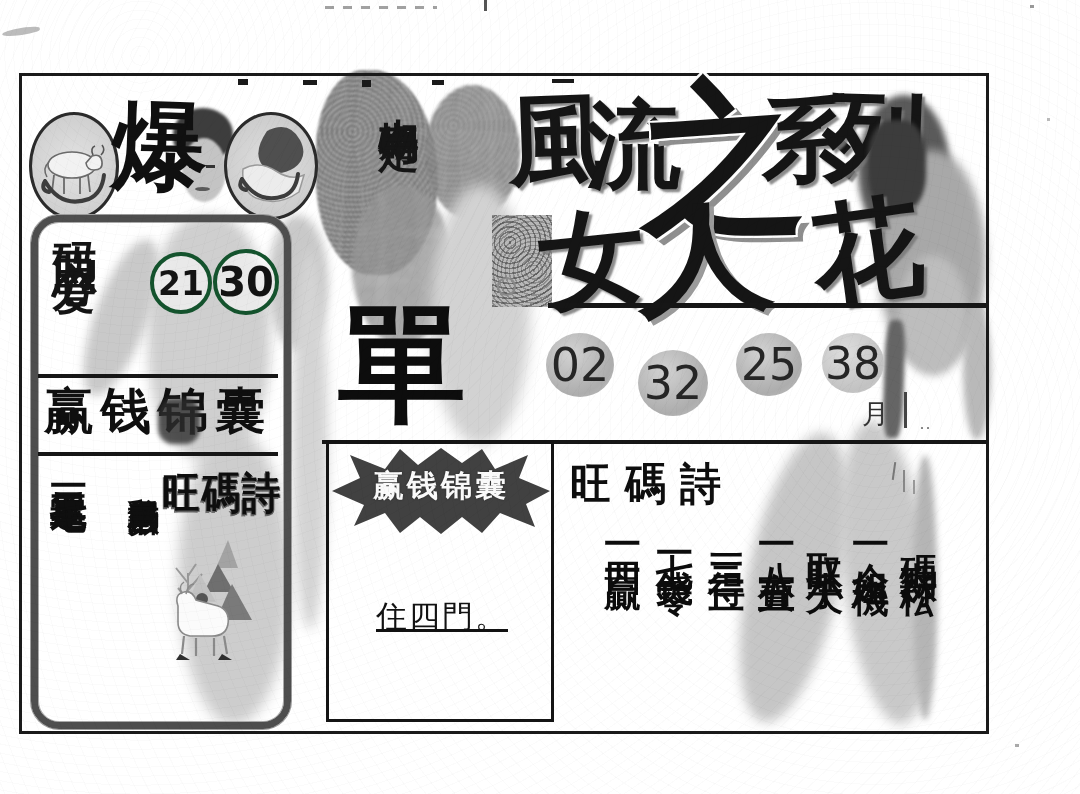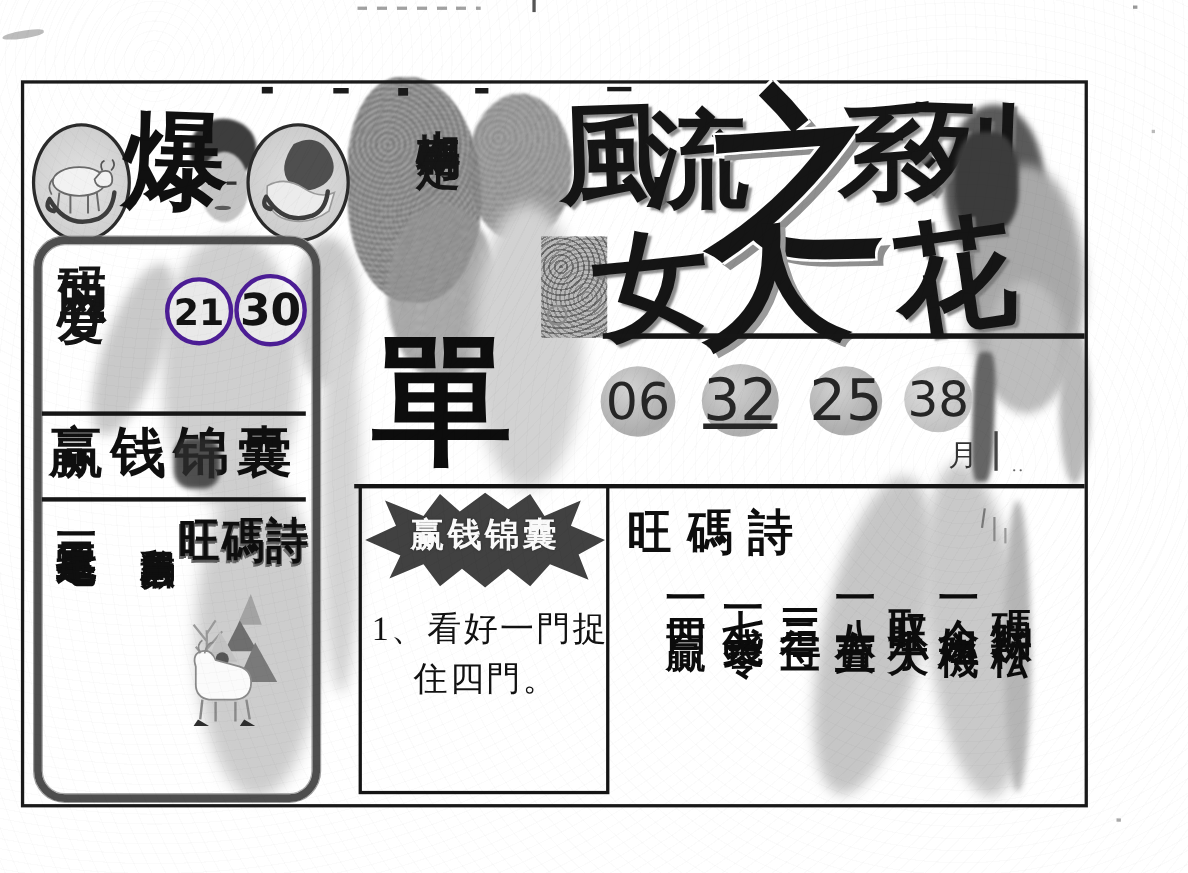--- a/index.html
+++ b/index.html
@@ -9,21 +9,21 @@
   .blob{position:absolute;border-radius:50%;pointer-events:none;}
   .grain{background-image:
      repeating-radial-gradient(circle at 30% 30%, rgba(60,60,60,.55) 0 1.5px, transparent 1.5px 5px),
      repeating-radial-gradient(circle at 70% 60%, rgba(90,90,90,.45) 0 1.5px, transparent 1.5px 4px);}
   .vtext{writing-mode:vertical-rl;text-orientation:upright;line-height:1;}
   .tchar{position:absolute;font-weight:900;color:#151515;
          text-shadow:3px 3px 2px rgba(120,120,120,.85);line-height:1;}
   .circ-num{position:absolute;border-radius:50%;display:flex;align-items:center;justify-content:center;
             font-family:"DejaVu Sans","Liberation Sans",sans-serif;color:#262626;
             background:radial-gradient(circle at 38% 32%, #d2d2d2, #adadad 68%, #c4c4c4);}
-  .ring-num{position:absolute;border-radius:50%;border:4px solid #4c1d95;display:flex;align-items:center;
+  .ring-num{position:absolute;border-radius:50%;border:4px solid #14532d;display:flex;align-items:center;
             justify-content:center;font-family:"DejaVu Sans","Liberation Sans",sans-serif;
             font-weight:600;color:#131313;background:rgba(255,255,255,.55);}
   .hline{position:absolute;background:#161616;}
   .tipline{position:absolute;font-size:31px;letter-spacing:2px;color:#121212;white-space:nowrap;}
   .poemcol{position:absolute;top:524px;writing-mode:vertical-rl;text-orientation:upright;
            font-size:37px;font-weight:700;letter-spacing:9px;color:#0c0c0c;line-height:1;}
   .mark{position:absolute;background:#555;}
   .noise{position:absolute;inset:0;pointer-events:none;opacity:.5;background-image:
      repeating-radial-gradient(circle at 13% 7%, rgba(0,0,0,.035) 0 1px, transparent 1px 9px),
      repeating-radial-gradient(circle at 81% 53%, rgba(0,0,0,.03) 0 1px, transparent 1px 11px);}
@@ -145,47 +145,46 @@
               text-shadow:-2px -2px 0 #fff,2px -2px 0 #fff,-2px 2px 0 #fff,2px 2px 0 #fff,7px 7px 0 #8f8f8f;">之</div>
   <div class="tchar" style="left:762px;top:94px;font-size:93px;">系</div>
   <div class="tchar" style="left:826px;top:90px;font-size:100px;transform:rotate(2deg);">列</div>
   <div class="blob" style="left:868px;top:120px;width:58px;height:92px;background:#3c3c3c;filter:blur(2px);border-radius:40%;"></div>
   <div class="tchar" style="left:540px;top:207px;font-size:105px;transform:rotate(-6deg);">女</div>
   <div class="tchar" style="left:646px;top:200px;font-size:118px;transform:rotate(-3deg) scaleX(1.15);text-shadow:4px 4px 0 #9b9b9b;">人</div>
   <div class="tchar" style="left:812px;top:197px;font-size:110px;transform:rotate(-8deg);">花</div>
   <div class="hline" style="left:548px;top:303px;width:438px;height:4.5px;"></div>
 
   <div class="circ-num" style="left:546px;top:333px;width:68px;height:64px;font-size:46px;">
-    <span>06</span>
+    <span>02</span>
   </div>
-  <div class="circ-num" style="left:638px;top:331px;width:70px;height:66px;font-size:53px;text-decoration:underline;">
+  <div class="circ-num" style="left:638px;top:350px;width:70px;height:66px;font-size:46px;">
     <span>32</span>
   </div>
-  <div class="circ-num" style="left:736px;top:333px;width:66px;height:63px;font-size:52px;">
+  <div class="circ-num" style="left:736px;top:333px;width:66px;height:63px;font-size:44px;">
     <span>25</span>
   </div>
   <div class="circ-num" style="left:822px;top:333px;width:62px;height:60px;font-size:44px;background:radial-gradient(circle at 38% 32%, #dedede, #c2c2c2 70%, #d5d5d5);">
     <span>38</span>
   </div>
 
   <div class="abs" style="left:862px;top:401px;font-size:27px;color:#333;line-height:1;">月</div>
   <div class="mark" style="left:904px;top:392px;width:2.5px;height:36px;background:#444;"></div>
   <div class="abs" style="left:920px;top:416px;font-size:16px;color:#666;letter-spacing:2px;line-height:1;">..</div>
 
   <div class="hline" style="left:322px;top:440px;width:664px;height:3.5px;"></div>
 
   <div class="abs" style="left:326px;top:440px;width:222px;height:276px;border:3.5px solid #141414;"></div>
   <svg class="abs" style="left:330px;top:447px;" width="222" height="88" viewBox="0 0 222 88">
     <polygon fill="#414141" points="2,44 30,31 20,8 55,22 70,2 88,18 111,1 132,16 152,2 165,22 198,8 189,31 220,44 196,57 205,80 170,66 152,86 132,70 111,87 90,70 70,86 55,66 24,79 34,58"></polygon>
   </svg>
   <div class="abs" style="left:330px;top:470px;width:222px;text-align:center;font-size:31px;font-weight:700;letter-spacing:3px;
               color:#fafafa;text-shadow:0 0 2px #222;line-height:1;">赢钱锦囊</div>
 
-  <div class="tipline" style="left:338px;top:551px;">1、看好一門捉</div>
-  <div class="tipline" style="left:376px;top:596px;">住四門。</div>
+  <div class="tipline" style="left:376px;top:596px;text-decoration:underline;">住四門。</div>
 
   <div class="abs" style="left:570px;top:464px;font-size:41px;font-weight:900;letter-spacing:14px;color:#0e0e0e;line-height:1;transform:scaleY(1.08);">旺碼詩</div>
   <div class="mark" style="left:893px;top:462px;width:2px;height:18px;background:#777;transform:rotate(8deg);"></div>
   <div class="mark" style="left:903px;top:470px;width:2px;height:22px;background:#888;"></div>
   <div class="mark" style="left:913px;top:480px;width:2px;height:14px;background:#999;"></div>
 
   <div class="poemcol" style="left:604px;">一四贏一</div>
   <div class="poemcol" style="left:656px;">七一錢零</div>
   <div class="poemcol" style="left:708px;">三三得三</div>
   <div class="poemcol" style="left:758px;">一八寶五</div>

